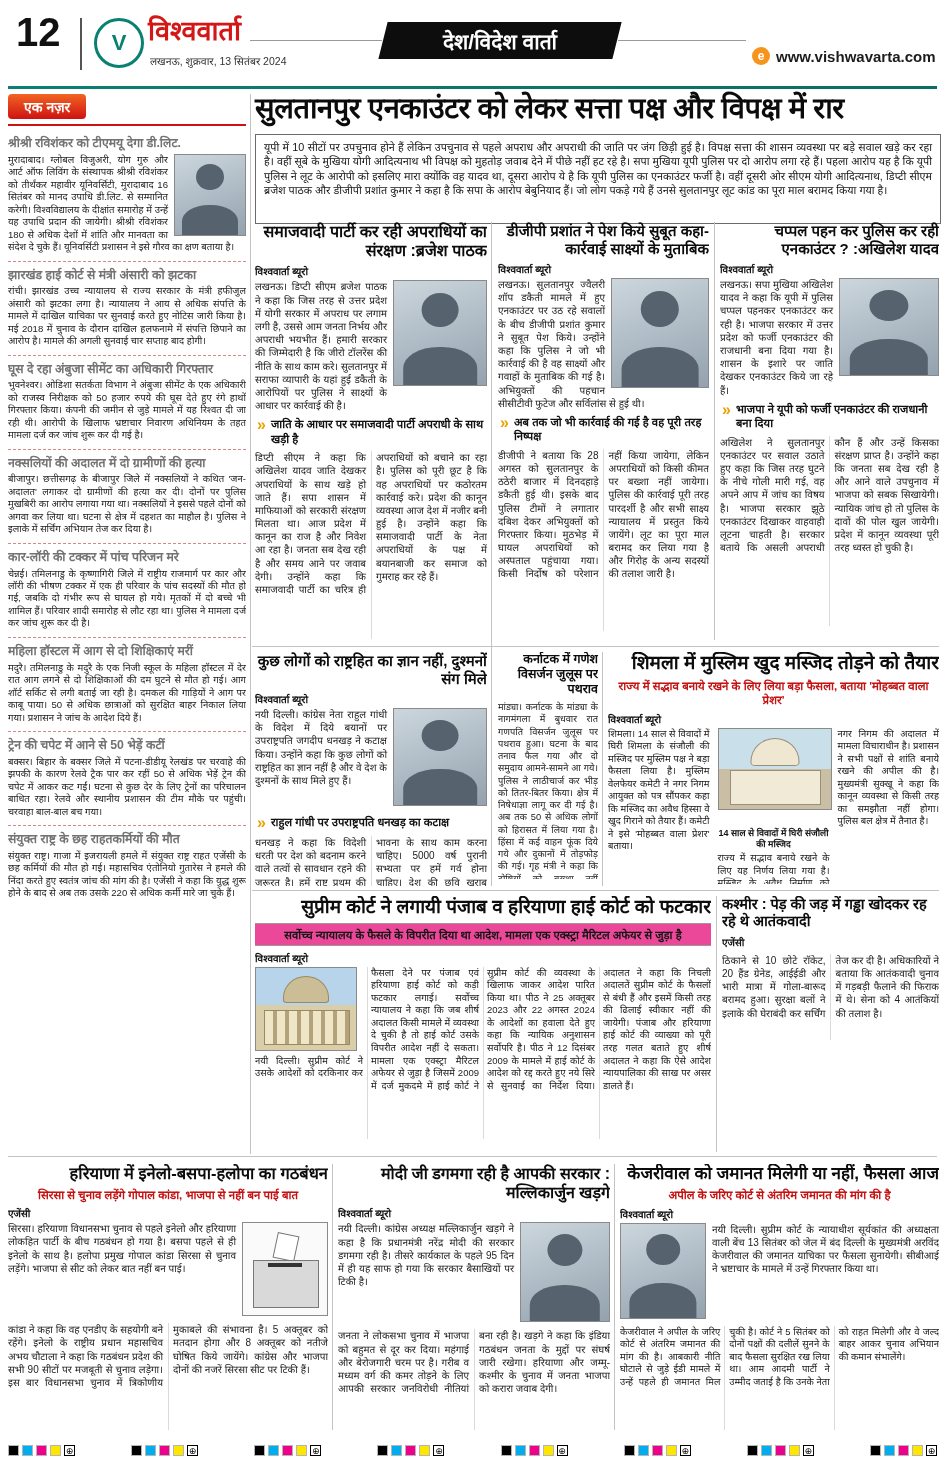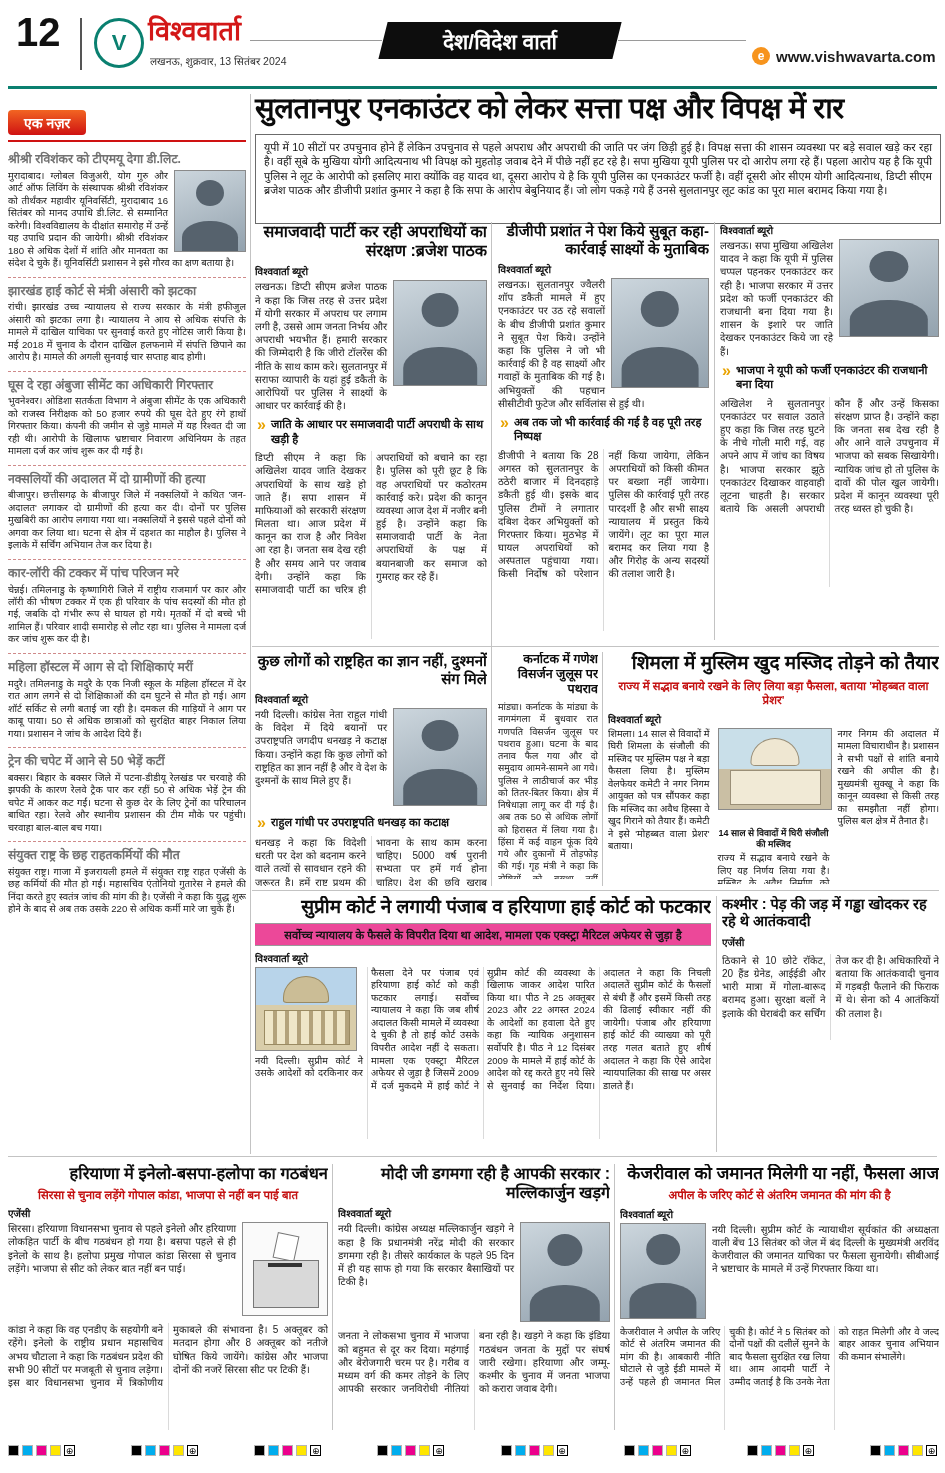--- a/index.html
+++ b/index.html
@@ -19,21 +19,21 @@
   .ribbon-text { transform:skewX(14deg); color:#fff; font-weight:bold; font-size:21px; white-space:nowrap; }
   .web-icon { width:18px; height:18px; border-radius:50%; background:#f7941d; color:#fff;
               font-size:12px; font-weight:bold; display:flex; align-items:center; justify-content:center; }
   .website { font-size:15px; font-weight:bold; color:#1c1c1c; }
   .mast-rule { background:linear-gradient(90deg,#0a8070,#0c6e62); }
 
   .hline { position:absolute; height:1px; background:#c3c3c3; }
   .vline { position:absolute; width:1px; background:#c3c3c3; }
 
   
-  .sidebar { position:absolute; left:8px; top:110px; width:238px; height:1058px; overflow:hidden; }
+  .sidebar { position:absolute; left:8px; top:94px; width:238px; height:1058px; overflow:hidden; }
   .one-look-wrap { border-bottom:2px solid #cf1212; padding-bottom:5px; margin-bottom:4px; }
   .one-look { display:inline-block; background:linear-gradient(180deg,#f26522,#cf1212); color:#fff;
               font-weight:bold; font-size:14px; padding:3px 16px; border-radius:4px; }
   .nb-item { padding:6px 0 7px; border-bottom:1px dashed #cf8a8a; overflow:hidden; }
   .nb-item h4 { margin:0 0 3px; font-size:12.3px; font-weight:bold; line-height:1.2; color:#737373; }
   .sb-body { font-size:9.6px; line-height:1.3; text-align:justify; color:#1d1d1d; }
 
   
   .lead-hl { font-size:29px; font-weight:bold; letter-spacing:-0.4px; line-height:1.12; color:#0b0b0b; }
   .lead-box { border:1.5px solid #6b6b6b; padding:5px 8px; font-size:10.8px; line-height:1.33;
@@ -182,20 +182,21 @@
     <div class="quote">
       <span class="qmark">»</span>
       <span>अब तक जो भी कार्रवाई की गई है वह पूरी तरह निष्पक्ष</span>
     </div>
     <div class="body-txt cols2" style="height:182px;overflow:hidden">डीजीपी ने बताया कि 28 अगस्त को सुलतानपुर के ठठेरी बाजार में दिनदहाड़े डकैती हुई थी। इसके बाद पुलिस टीमों ने लगातार दबिश देकर अभियुक्तों को गिरफ्तार किया। मुठभेड़ में घायल अपराधियों को अस्पताल पहुंचाया गया। किसी निर्दोष को परेशान नहीं किया जायेगा, लेकिन अपराधियों को किसी कीमत पर बख्शा नहीं जायेगा। पुलिस की कार्रवाई पूरी तरह पारदर्शी है और सभी साक्ष्य न्यायालय में प्रस्तुत किये जायेंगे। लूट का पूरा माल बरामद कर लिया गया है और गिरोह के अन्य सदस्यों की तलाश जारी है।</div>
   </section>
 
   <div class="vline" style="left:714px;top:222px;height:418px"></div>
 
   <section class="abs art" style="left:720px;top:222px;width:219px;height:418px">
+    <h2 class="hl" style="font-size:15px">चप्पल पहन कर पुलिस कर रही एनकाउंटर ? :अखिलेश यादव</h2>
     <div class="byline">विश्ववार्ता ब्यूरो</div>
     <div class="body-txt" style="overflow:hidden">
       <div class="photo person" style="float:right;width:98px;height:96px;margin:0 0 4px 6px">
           <div class="ph-head"></div>
           <div class="ph-torso"></div>
         </div>
       <span>लखनऊ। सपा मुखिया अखिलेश यादव ने कहा कि यूपी में पुलिस चप्पल पहनकर एनकाउंटर कर रही है। भाजपा सरकार में उत्तर प्रदेश को फर्जी एनकाउंटर की राजधानी बना दिया गया है। शासन के इशारे पर जाति देखकर एनकाउंटर किये जा रहे हैं।</span>
     </div>
     <div class="quote">
       <span class="qmark">»</span>

